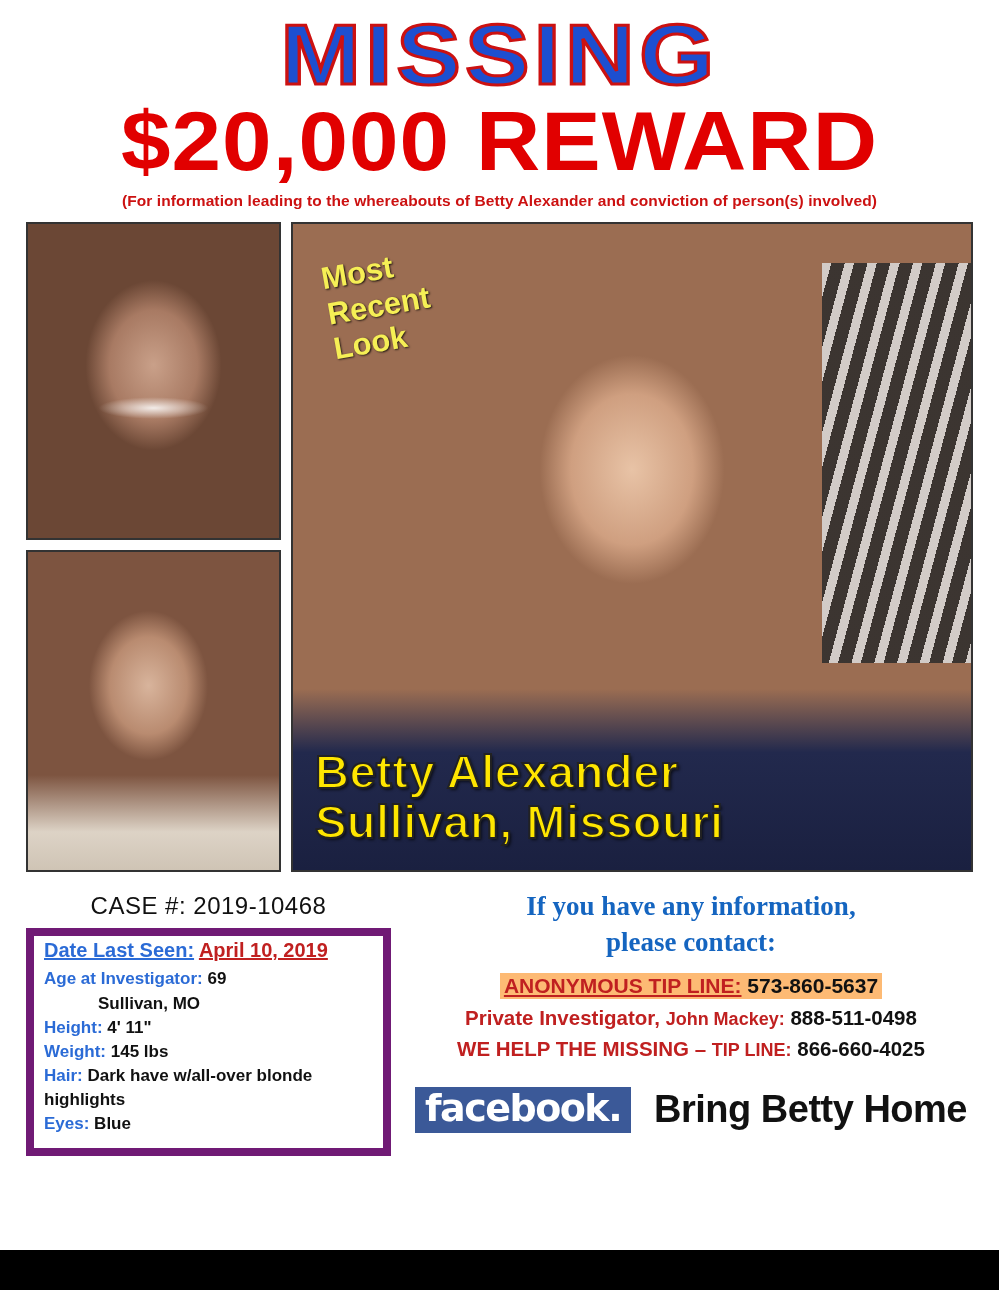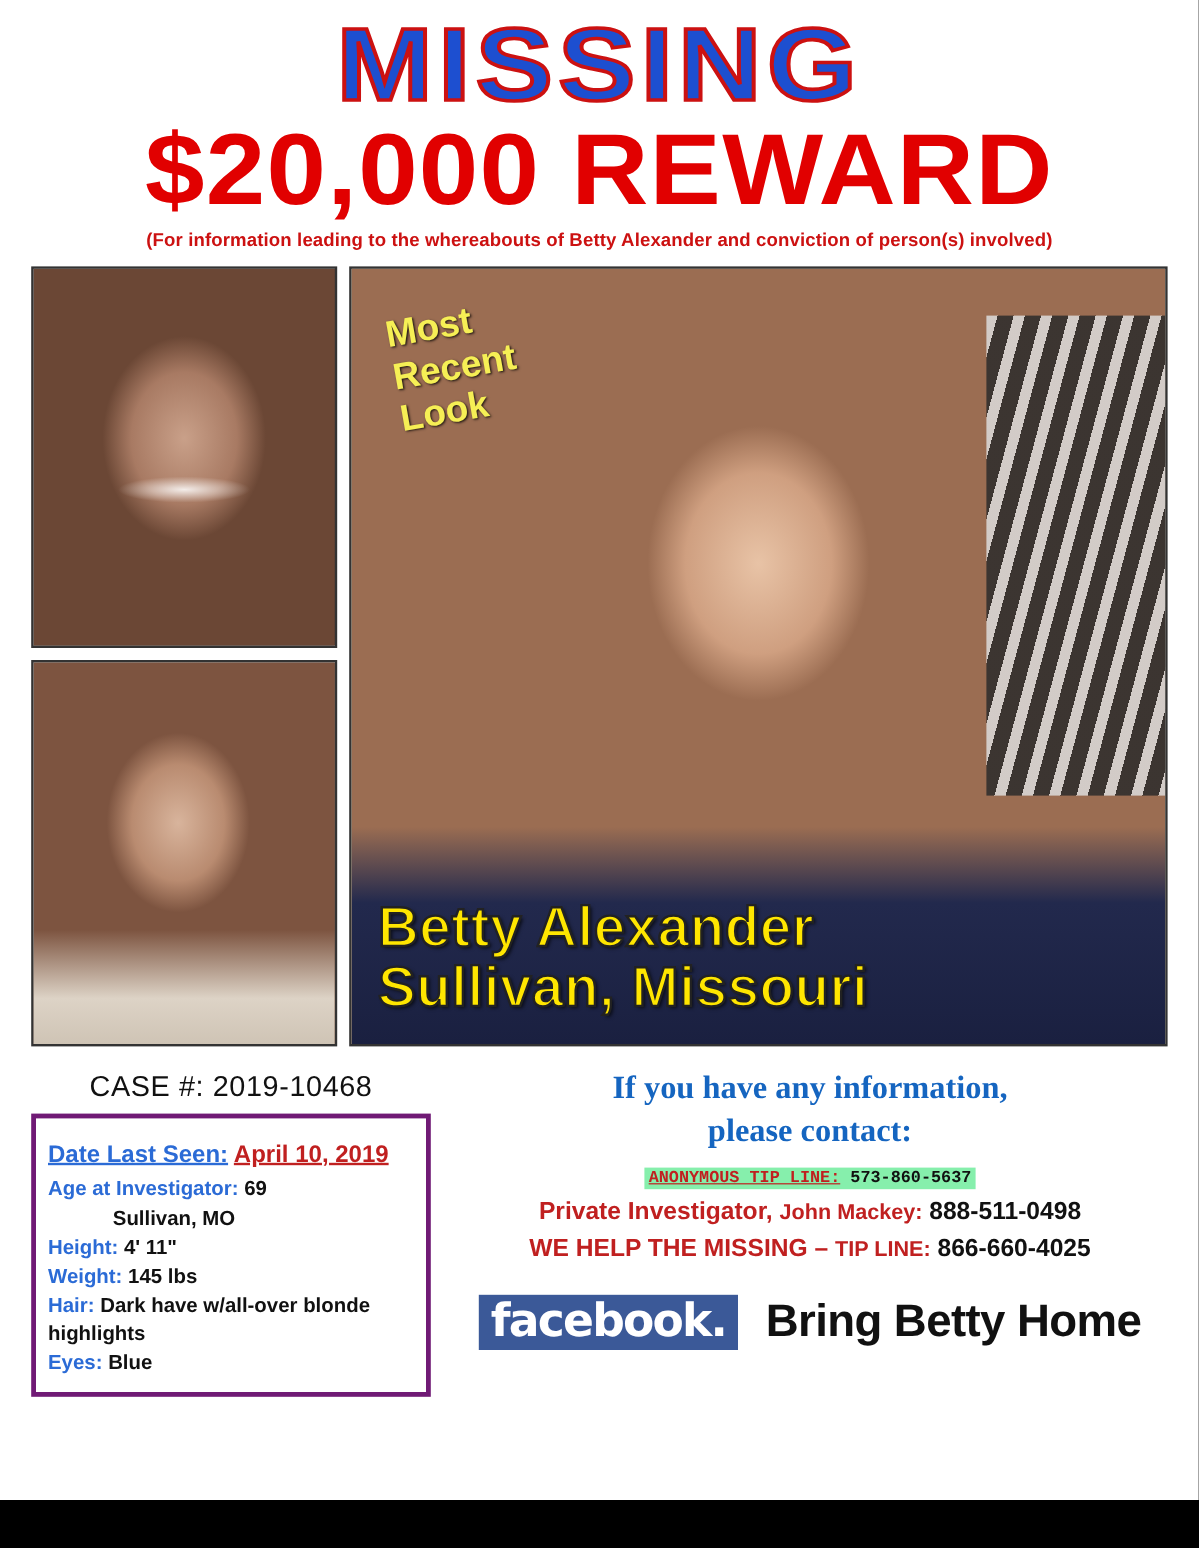--- a/index.html
+++ b/index.html
@@ -159,33 +159,33 @@
     -webkit-text-stroke: 2px #222;
     text-shadow: 2px 2px 3px rgba(0,0,0,.65);
   }
 
   
   .lower {
     display: flex;
     margin-top: 14px;
   }
   .lower-left {
-    width: 333px;
+    width: 365px;
   }
   .case-no {
     text-align: center;
     font-family: "Liberation Sans", sans-serif;
     font-size: 24px;
     color: #111;
     letter-spacing: 0.5px;
     margin: 6px 0 8px 0;
   }
   .detail-box {
-    border: 4px solid #701a75;
-    padding: 16px 10px 12px 10px;
+    border: 8px solid #701a75;
+    padding: 0 10px 12px 10px;
     box-sizing: border-box;
     line-height: 1.42;
   }
   .detail-line {
     font-size: 17px;
     font-weight: bold;
     color: #2b6bd6;
   }
   .detail-line .val {
     color: #111;
@@ -219,26 +219,25 @@
   .contact-head {
     color: #1565c0;
     font-family: "Liberation Serif", serif;
     font-weight: bold;
     font-size: 27px;
     line-height: 1.35;
     margin-top: 2px;
   }
   .tip-line {
     margin-top: 12px;
-    font-size: 14px;
+    font-size: 21px;
     font-weight: bold;
     display: inline-block;
-    background: #86efac;
+    background: #fdba74;
     padding: 1px 4px;
-    font-family: Liberation Mono, monospace;
   }
   .tip-line .lbl { color: #c02020; text-decoration: underline; }
   .tip-line .num { color: #111; }
   .contact-row {
     margin-top: 7px;
     font-size: 20.5px;
     font-weight: bold;
     color: #c02020;
   }
   .contact-row .num { color: #111; }

